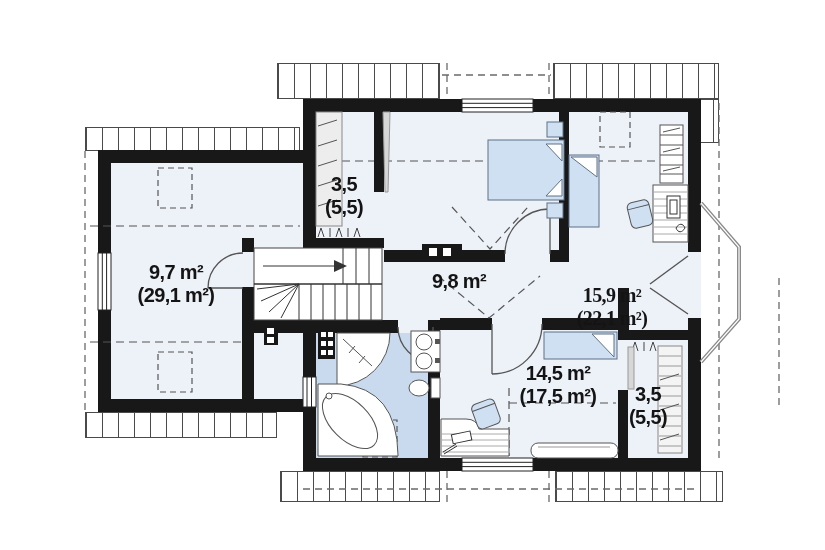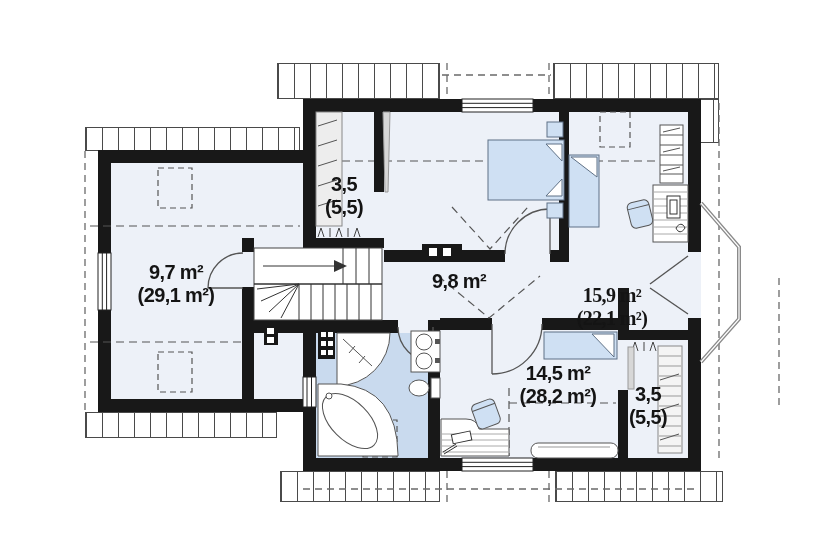--- a/index.html
+++ b/index.html
@@ -328,20 +328,20 @@
   <div class="lbl" style="left:459px;top:281px;">
     <div>9,8 m²</div>
 
   </div>
   <div class="lbl" style="left:612px;top:307px;font-family:Liberation Serif, serif;">
     <div>15,9 m²</div>
     <div>(22,1 m²)</div>
   </div>
   <div class="lbl" style="left:532px;top:385px;margin-left:26px;">
     <div>14,5 m²</div>
-    <div>(28,2 m²)</div>
+    <div>(17,5 m²)</div>
   </div>
   <div class="lbl" style="left:648px;top:406px;">
     <div>3,5</div>
     <div>(5,5)</div>
   </div>
 
 </div>
 
 </body></html>

